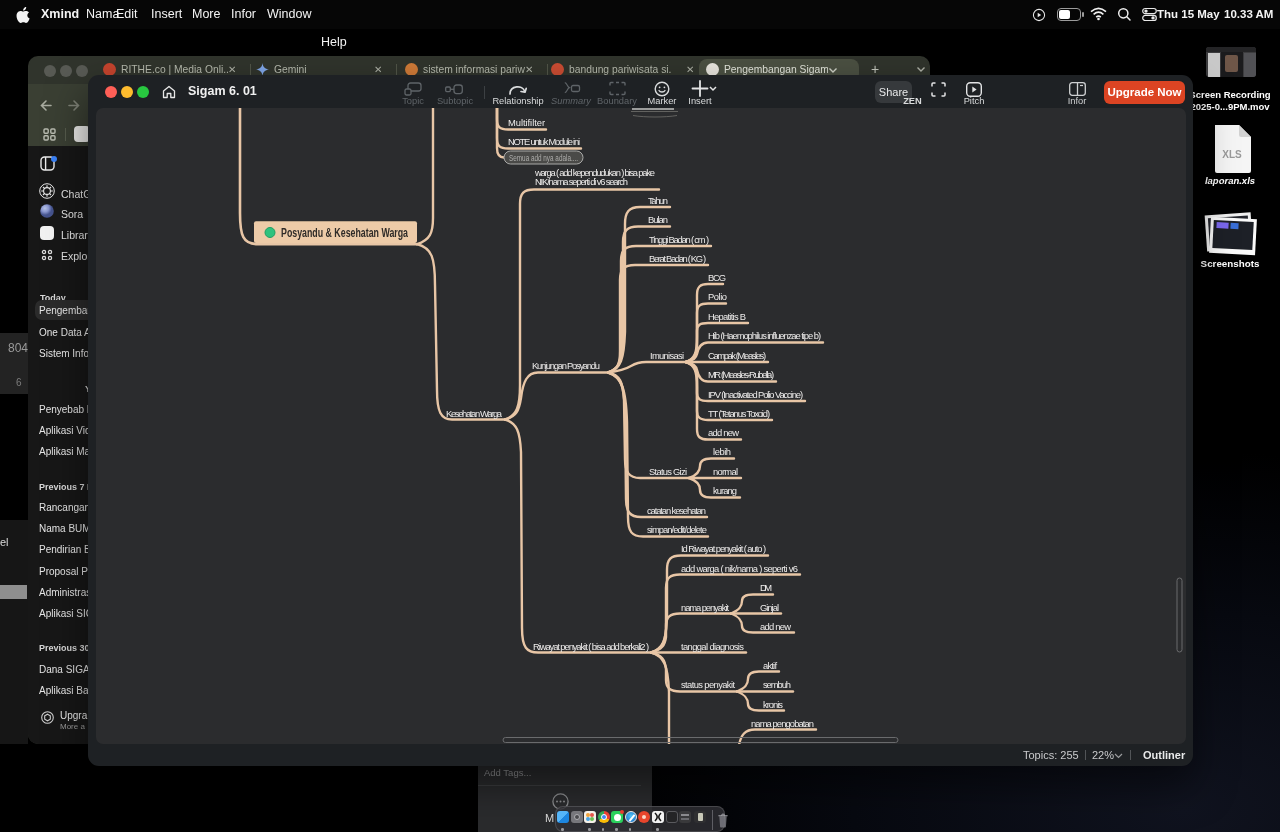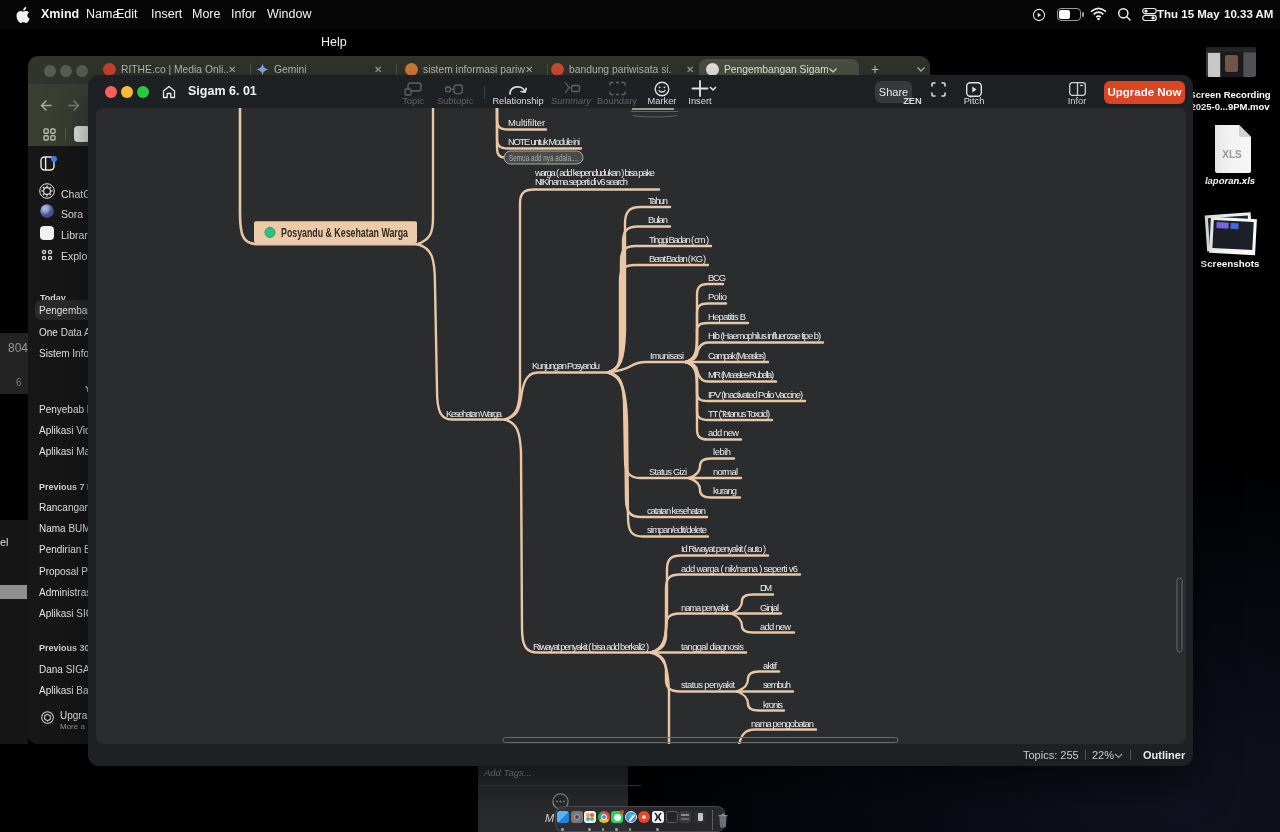--- a/index.html
+++ b/index.html
@@ -231,21 +231,21 @@
       <div class="sbitem" style="left:11px;top:539px;">Aplikasi Bait</div>
       <svg class="abs" style="left:13px;top:565px;" width="13" height="13" viewBox="0 0 13 13">
           <circle cx="6.5" cy="6.5" r="5.8" fill="none" stroke="#cfcfcf" stroke-width="1.1"></circle>
           <path d="M6.5 3.2 L9.3 4.9 V8.1 L6.5 9.8 L3.7 8.1 V4.9 Z" fill="none" stroke="#cfcfcf" stroke-width="1.1"></path>
         </svg>
       <div class="sbitem" style="left:32px;top:564px;font-size:10px;">Upgra</div>
       <div class="sbitem" style="left:32px;top:576px;font-size:8px;color:#9a9a9a;">More a</div>
     </div>
   </div>
 
-  <div class="abs" style="left:478px;top:760px;width:150px;height:72px;background:#2a2b2d;font-style:italic;">
+  <div class="abs" style="left:478px;top:760px;width:174px;height:72px;background:#2a2b2d;">
     <div class="abs" style="left:6px;top:7px;color:#8f9092;font-size:9.5px;">Add Tags...</div>
     <div class="abs" style="left:0;top:25px;width:163px;height:1px;background:#3c3d3f;"></div>
     <svg class="abs" style="left:74px;top:33px;" width="17" height="17" viewBox="0 0 17 17">
       <circle cx="8.5" cy="8.5" r="7.6" fill="none" stroke="#8a8b8d" stroke-width="1.3"></circle>
       <circle cx="5" cy="8.5" r="1" fill="#8a8b8d"></circle>
         <circle cx="8.5" cy="8.5" r="1" fill="#8a8b8d"></circle>
         <circle cx="12" cy="8.5" r="1" fill="#8a8b8d"></circle>
     </svg>
     <div class="abs" style="left:67px;top:52px;color:#dadada;font-size:11px;">M</div>
   </div>

